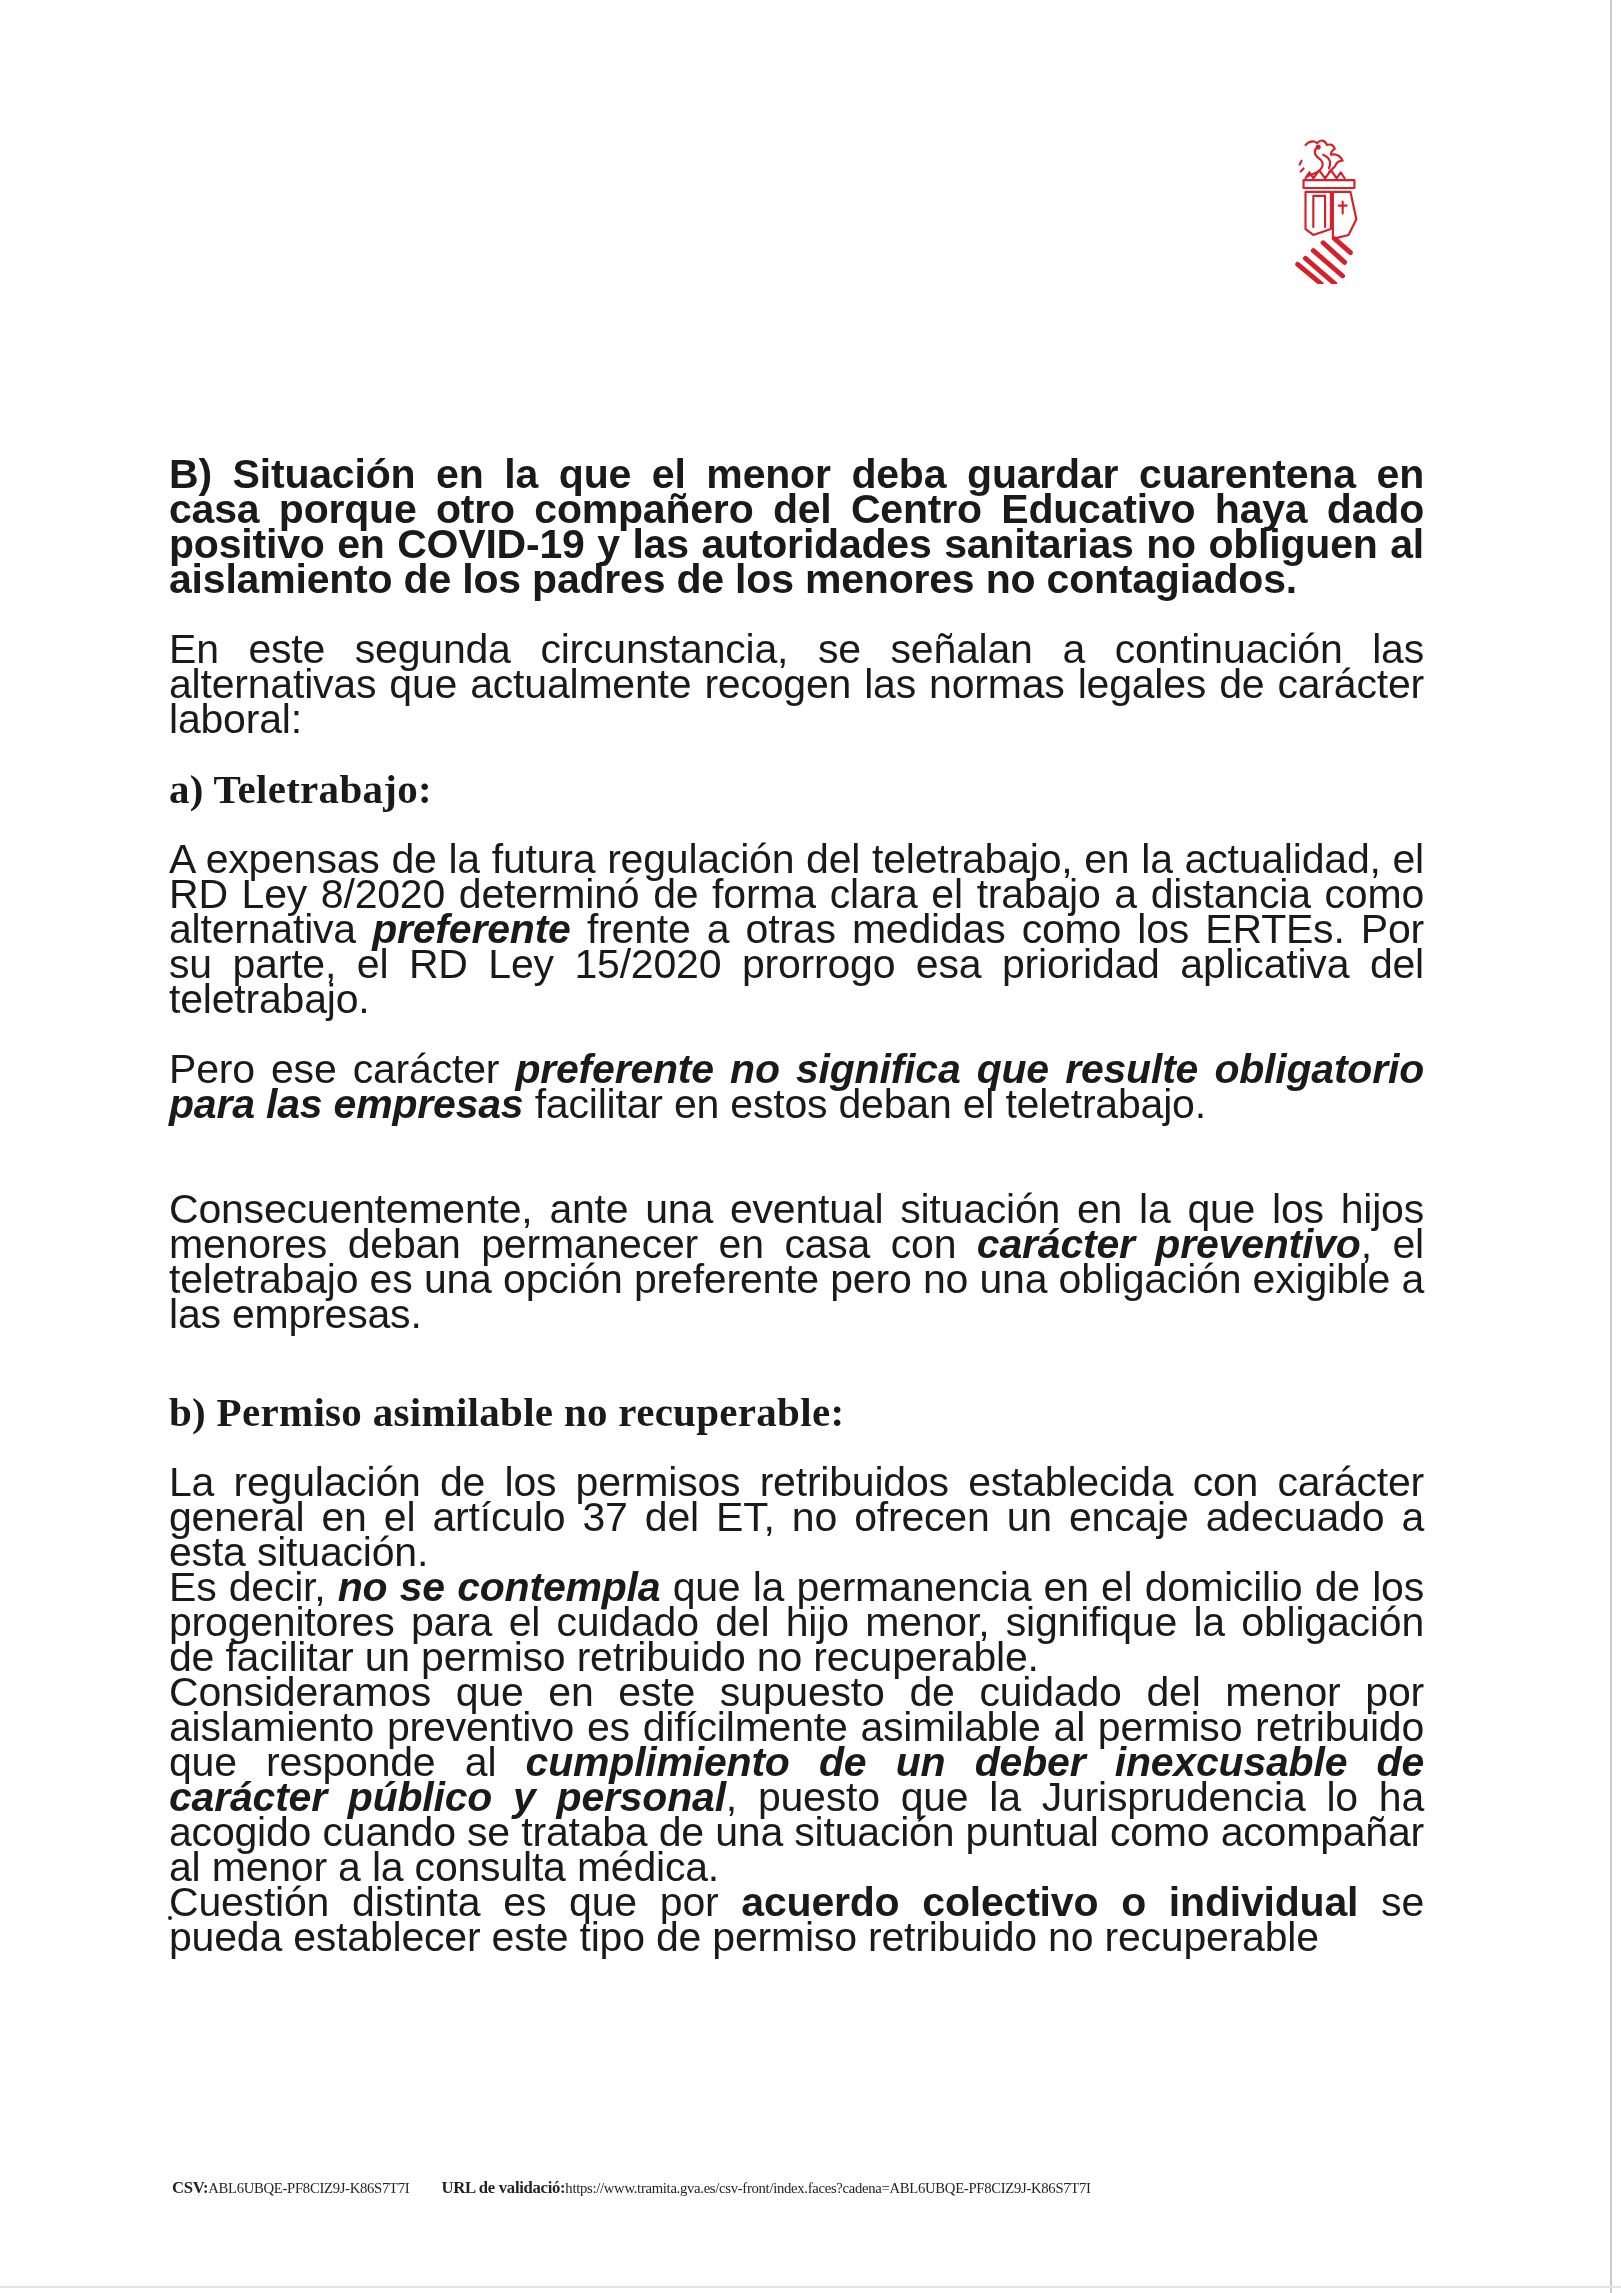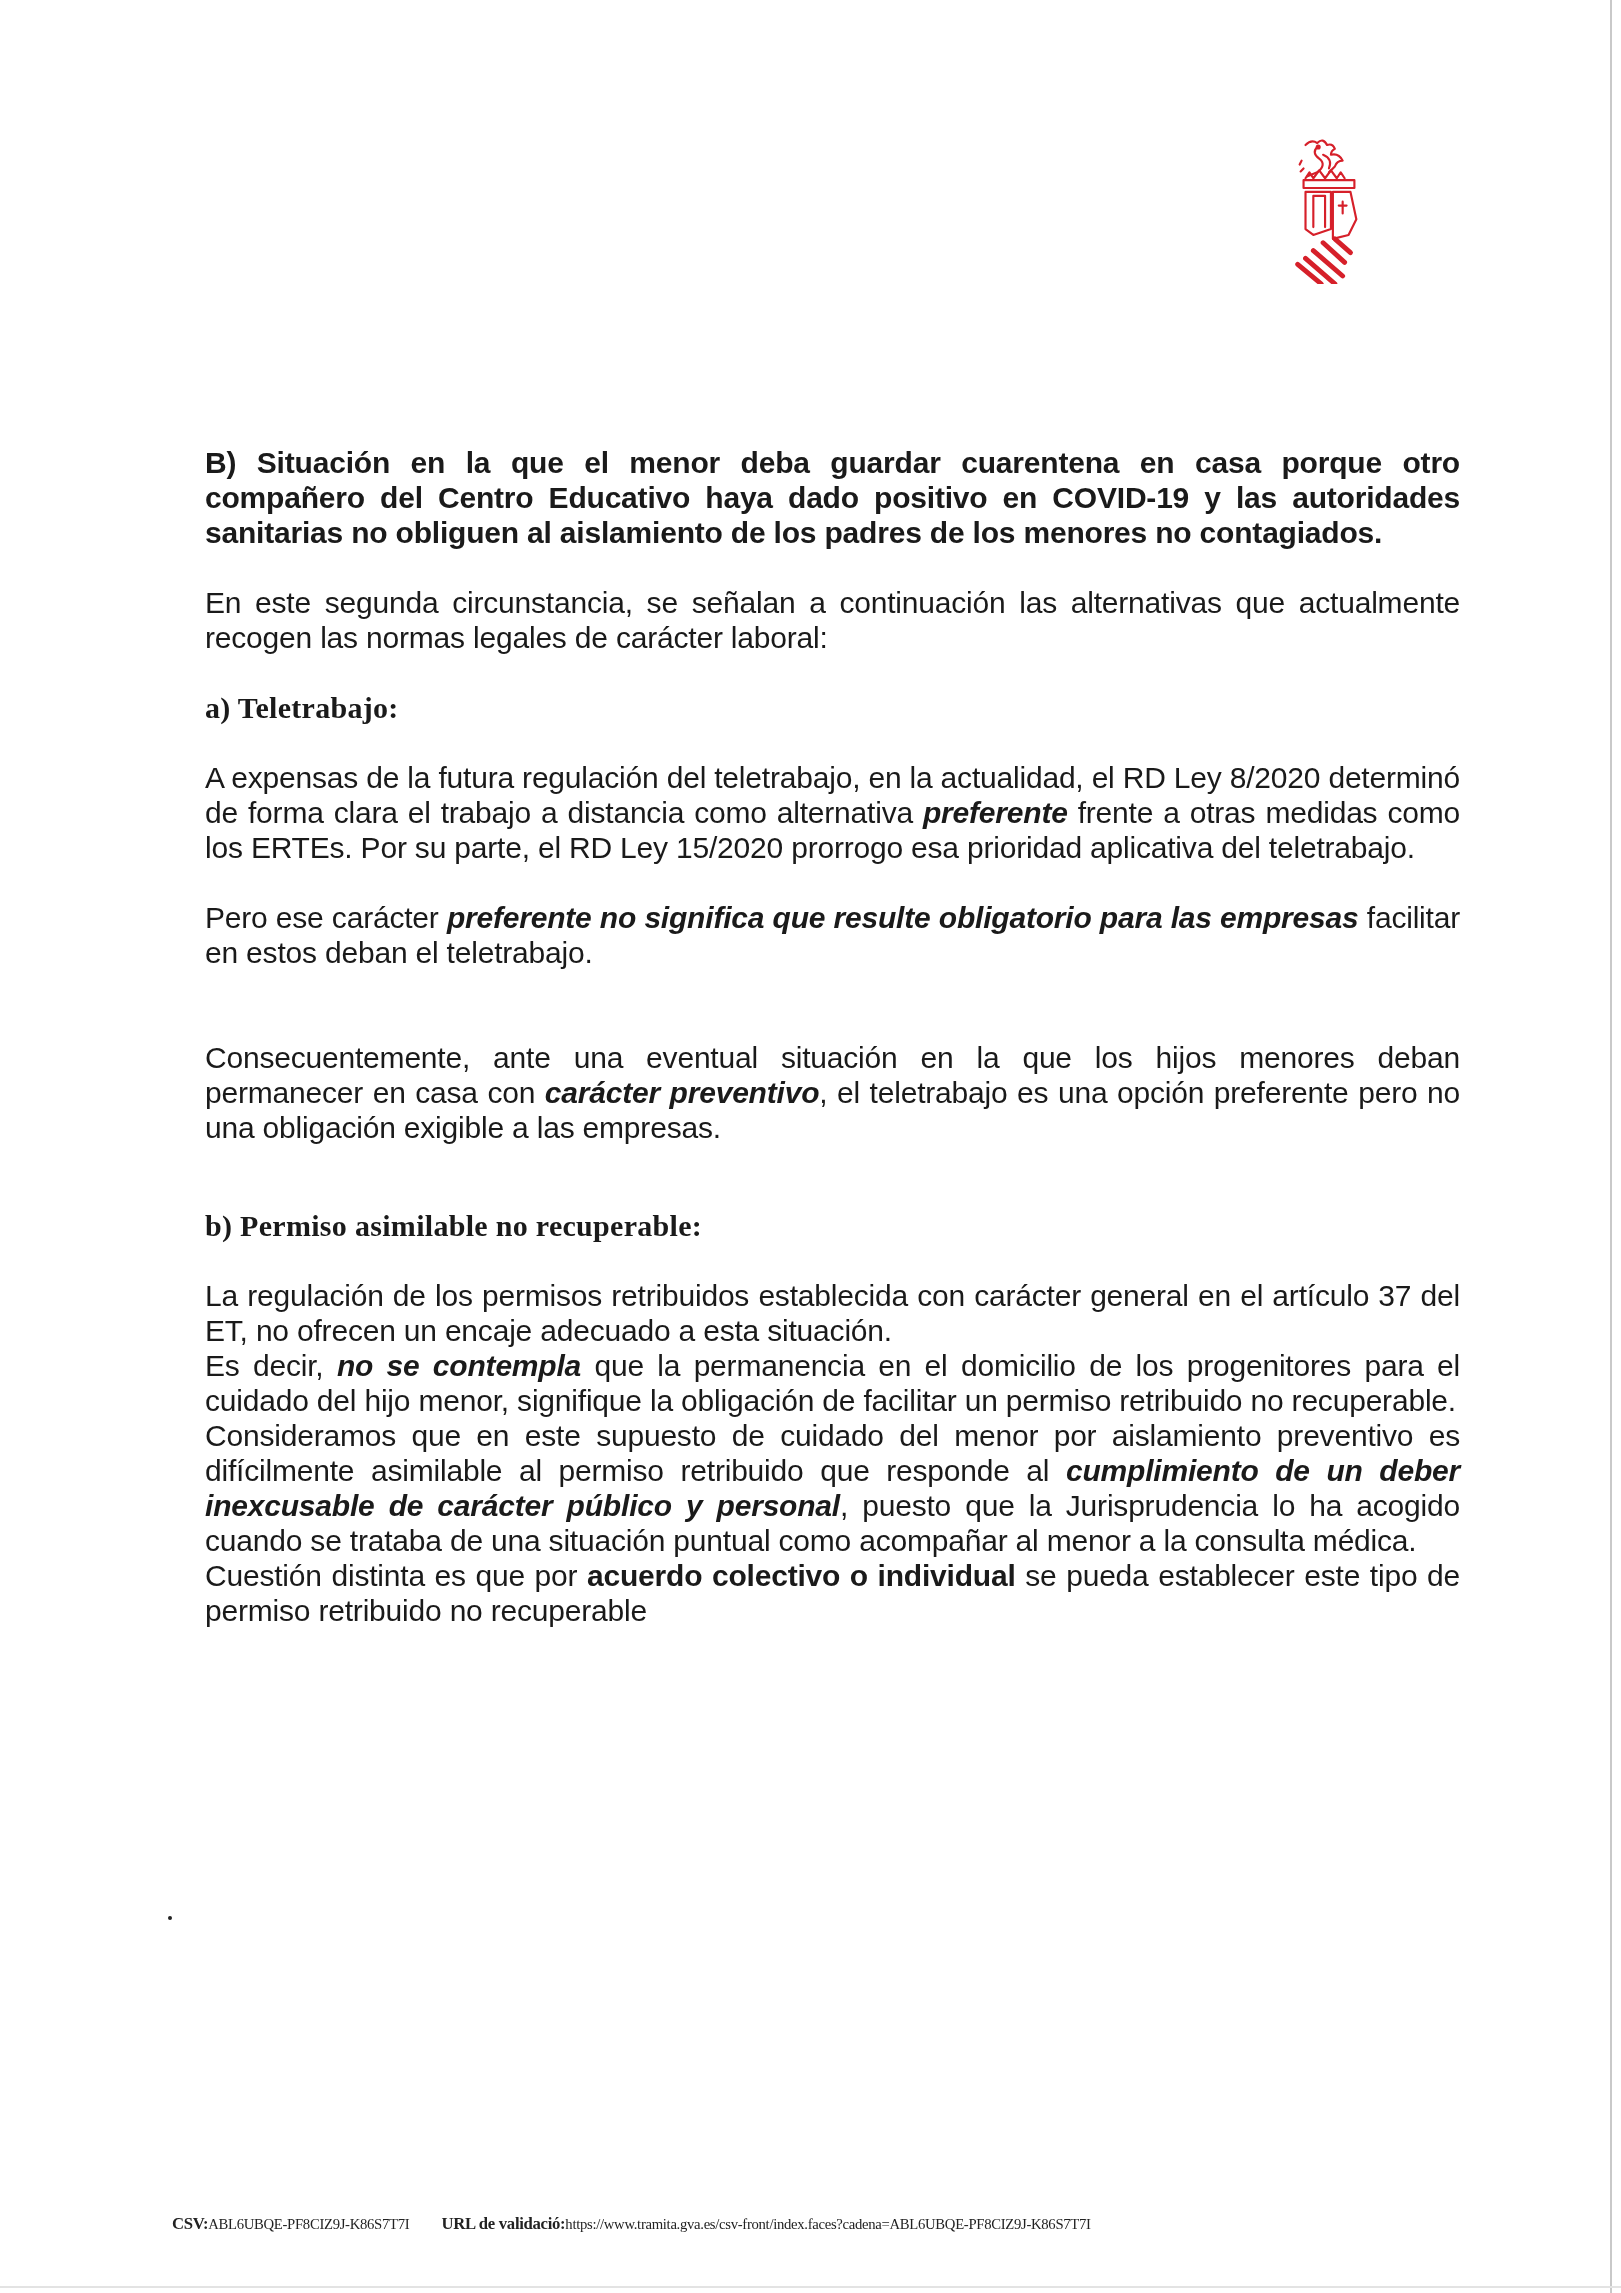--- a/index.html
+++ b/index.html
@@ -9,37 +9,36 @@
     }
     .edge-line {
       position: absolute; left: 1610px; top: 0; width: 2px; height: 2294px;
       background: #c9c9c9;
     }
     .bottom-line {
       position: absolute; left: 0; top: 2286px; width: 1621px; height: 2px; background: #e3e3e3;
     }
     .logo { position: absolute; left: 1284px; top: 137px; width: 88px; height: 147px; }
     .content {
-      position: absolute; left: 169px; top: 445px; width: 1255px;
-      font-size: 30px; line-height: 35px; text-align: justify;
+      position: absolute; left: 169px; top: 457px; width: 1255px;
+      font-size: 41px; line-height: 35px; text-align: justify;
       letter-spacing: -0.2px;
-      margin-left: 36px;
     }
     .content p { margin: 0; }
     .h-b { font-weight: bold; margin-bottom: 35px !important; }
     .gap { height: 35px; }
     .gap-lg { height: 63px; }
     .heading { font-weight: bold; letter-spacing: 0.3px; font-family: Liberation Serif, serif; }
     .bi { font-weight: bold; font-style: italic; }
     .b { font-weight: bold; }
     .dot { position: absolute; left: 168px; top: 1916px; width: 3.9px; height: 3.9px; background: #222; border-radius: 50%; }
     .footer {
       position: absolute; left: 172px; top: 2178px;
       font-family: "Liberation Serif", serif; font-size: 14.7px; color: #222;
-      white-space: nowrap; letter-spacing: -0.3px; margin-top: 36px;
+      white-space: nowrap; letter-spacing: -0.3px;
     }
     .footer .lbl { font-weight: bold; font-size: 16.7px; }
     .footer .sep { display: inline-block; width: 25.5px; }
   </style>
 </head>
 <body>
 
 <div class="edge-line"></div>
 <div class="bottom-line"></div>
 

